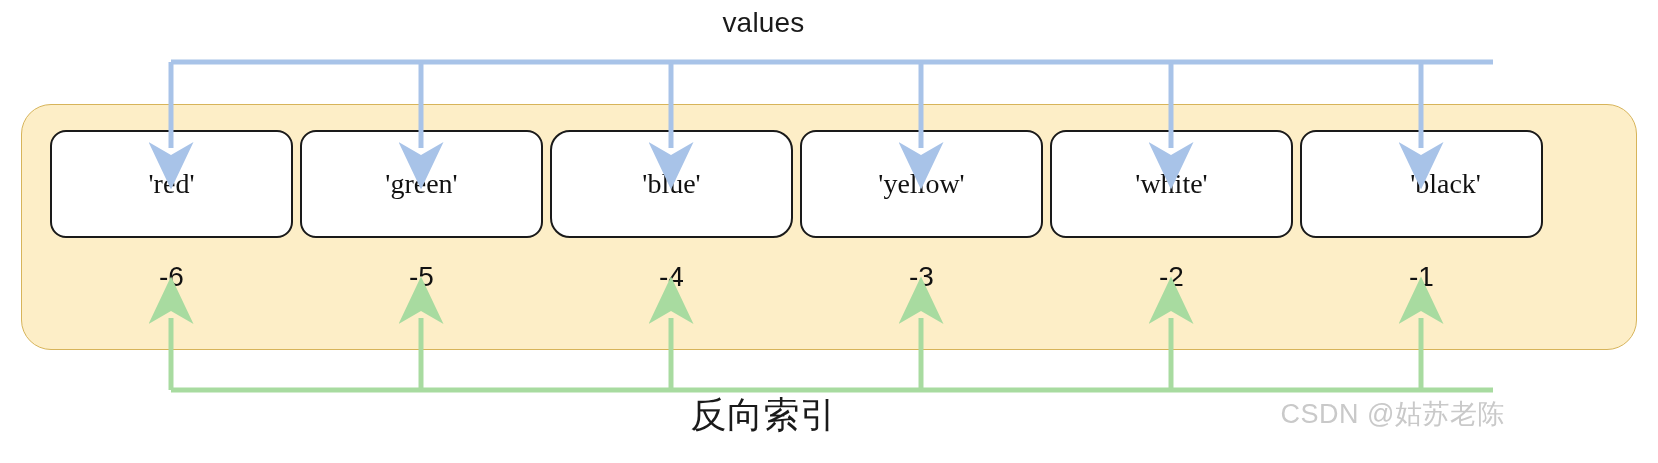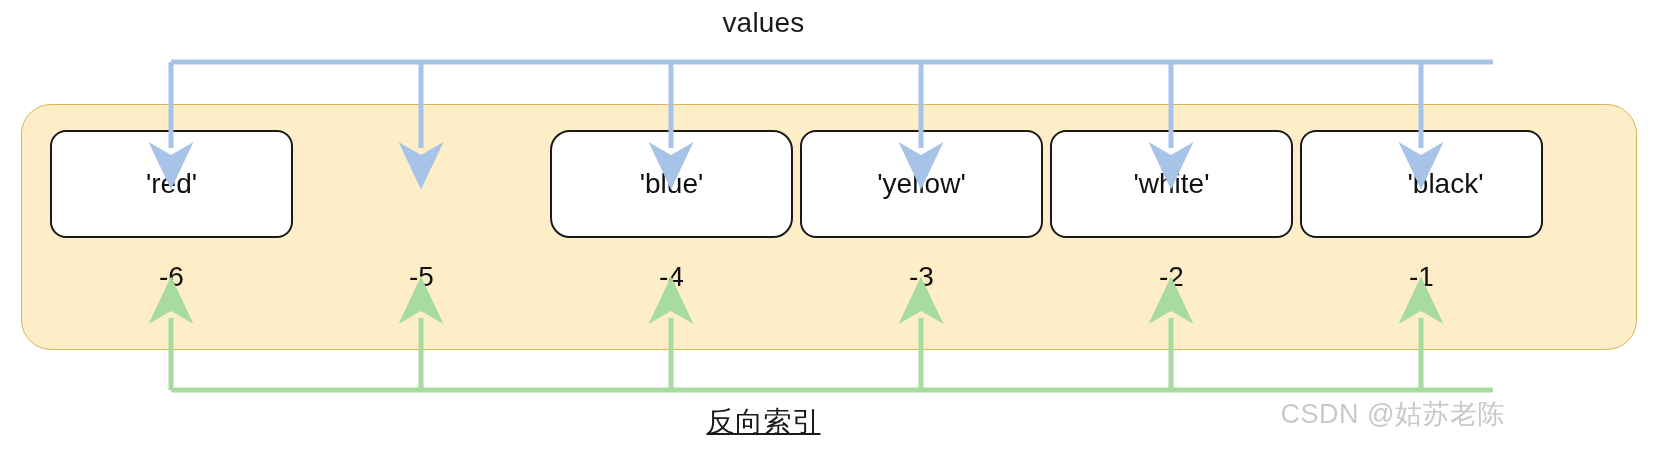--- a/index.html
+++ b/index.html
@@ -14,26 +14,25 @@
     left:0;right:0;
     top:7px;
     text-align:center;
     font-size:28px;
     color:#1a1a1a;
     letter-spacing:0.2px;
   }
   .bottom-label{
     position:absolute;
     left:0;right:0;
-    top:403px;
+    top:391px;
     text-align:center;
-    font-size:28px;
+    font-size:36px;
     color:#1a1a1a;
     letter-spacing:0.5px;
-    text-decoration:underline;
   }
 
   .container-band{
     position:absolute;
     left:21px; top:104px;
     width:1616px; height:246px;
     background:#fdeec7;
     border:1.5px solid #d7b45a;
     border-radius:30px;
     box-sizing:border-box;
@@ -49,20 +48,21 @@
     border-radius:16px;
     box-sizing:border-box;
     display:flex;
     align-items:center;
     justify-content:center;
   }
   .cell-text{
     font-size:28px;
     color:#111111;
     white-space:nowrap;
+    font-family:Liberation Serif, serif;
   }
 
   .idx{
     position:absolute;
     top:261px;
     width:243px;
     text-align:center;
     font-size:28px;
     color:#111111;
   }
@@ -82,20 +82,23 @@
 <body>
 
 <div id="canvas">
 
   <div class="top-label">values</div>
 
   <div class="container-band"></div>
 
   <div class="cell" style="left:50px;">
     <span class="cell-text">'red'</span>
+  </div>
+  <div class="cell" style="left:300px;">
+    <span class="cell-text">'green'</span>
   </div>
   <div class="cell" style="left:550px;border-radius:20px;">
     <span class="cell-text">'blue'</span>
   </div>
   <div class="cell" style="left:800px;">
     <span class="cell-text">'yellow'</span>
   </div>
   <div class="cell" style="left:1050px;">
     <span class="cell-text">'white'</span>
   </div>

